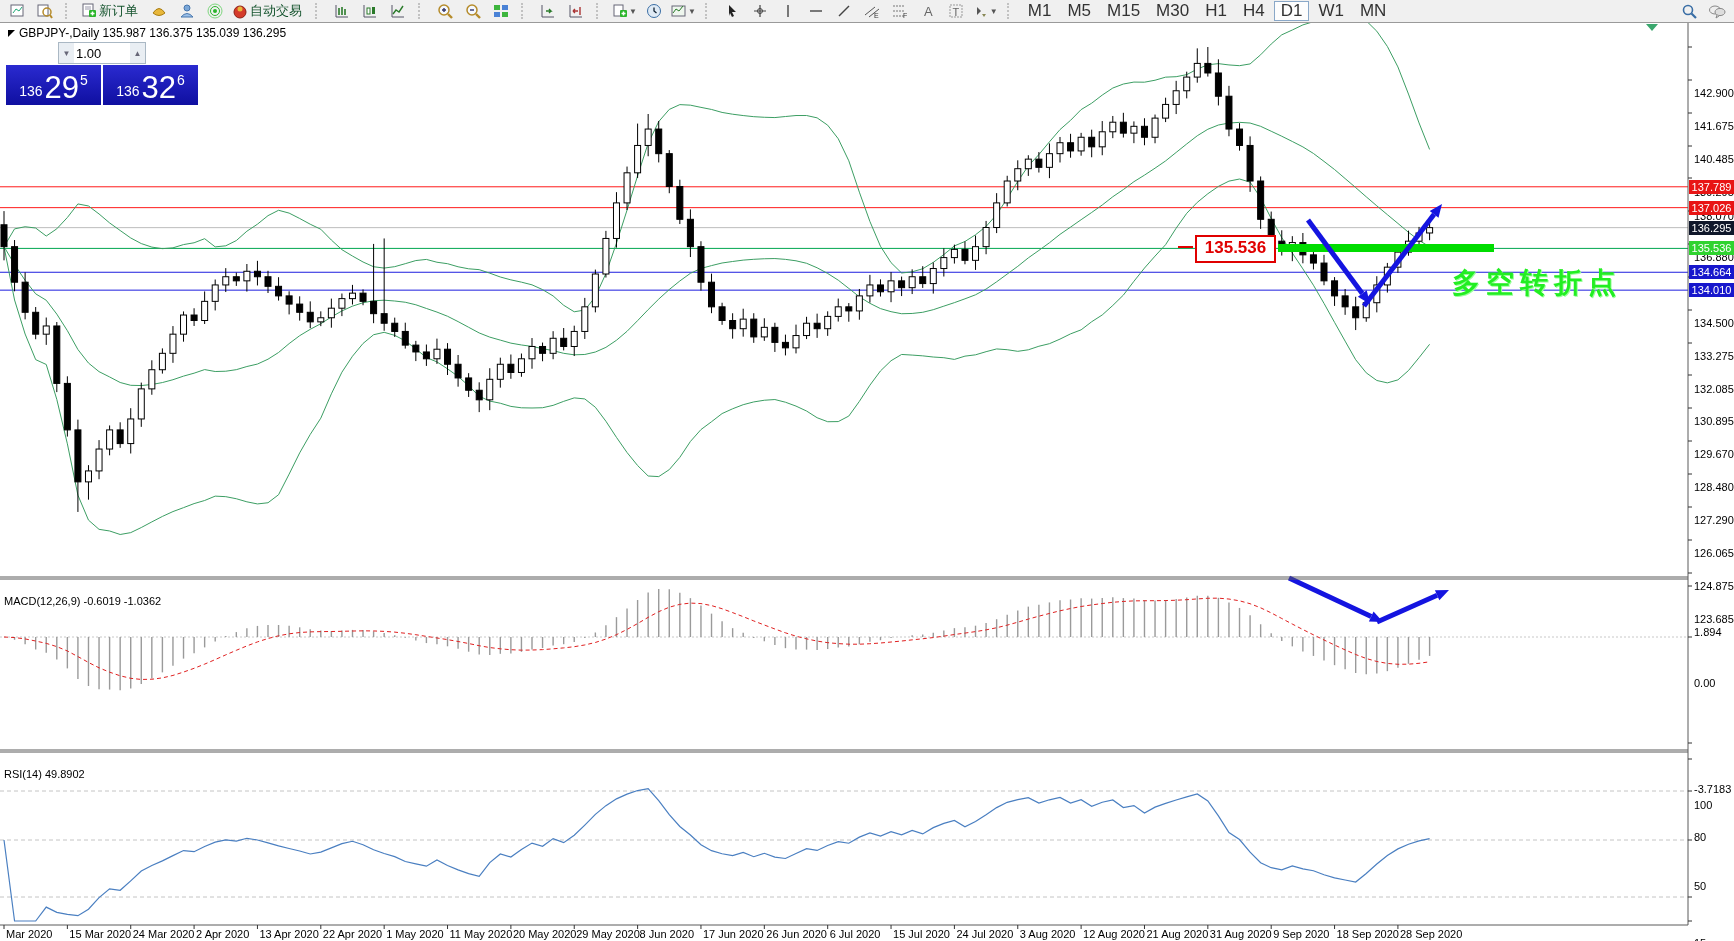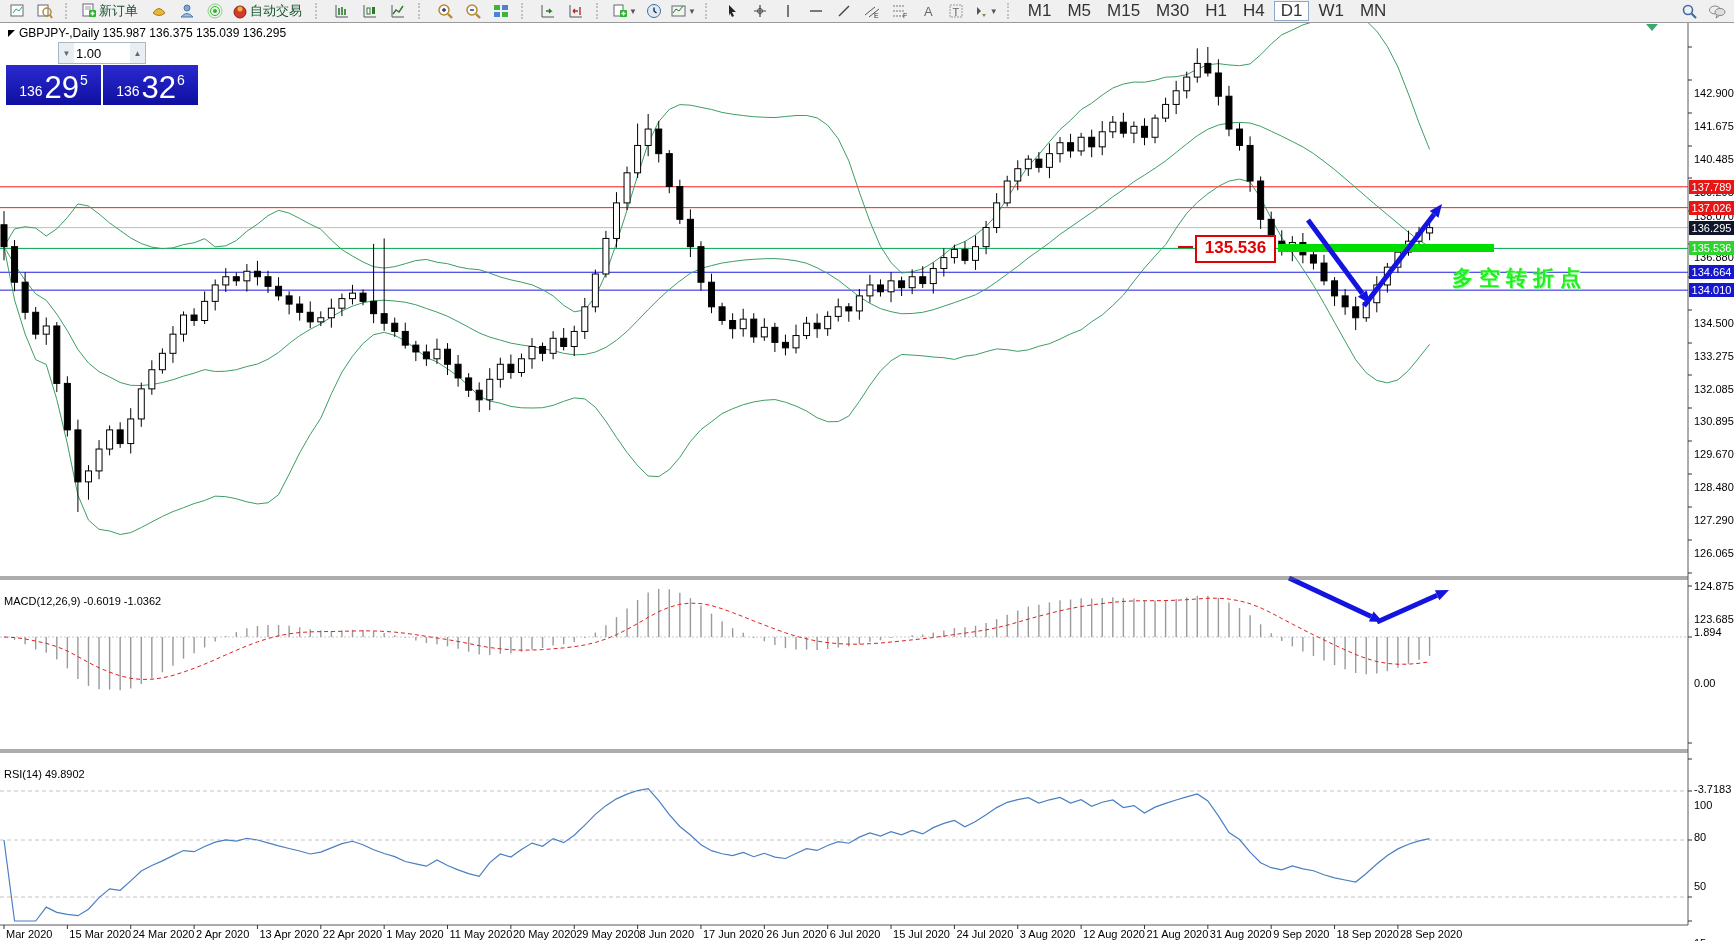--- a/index.html
+++ b/index.html
@@ -40,21 +40,21 @@
   .qp-big{font-size:31px;line-height:28px;}
   .qp-sup{font-size:14px;margin:0 0 14px 1px;}
   
   .ptick{position:absolute;left:1694px;font-size:11px;color:#000;transform:translateY(-6px);z-index:5;margin-top:46px;}
   .badge{position:absolute;left:1689px;width:45px;height:14px;font-size:11px;color:#fff;
          text-align:center;line-height:14px;transform:translateY(-7px);z-index:6;}
   .dlabel{position:absolute;top:928px;font-size:11px;color:#000;z-index:5;white-space:nowrap;}
   
   #price-callout{position:absolute;border:2px solid #e00000;background:#fff;color:#e00000;
       font-size:17px;font-weight:bold;text-align:center;z-index:15;line-height:22px;}
-  #cn-label{position:absolute;color:#22ee22;font-size:21px;font-weight:bold;z-index:15;
+  #cn-label{position:absolute;color:#22ee22;font-size:28px;font-weight:bold;z-index:15;
       letter-spacing:6px;text-shadow:1px 1px 0 #9f9;}
   svg#chart-svg{position:absolute;left:0;top:0;z-index:1;}
 </style>
 </head>
 <body>
 
 <div id="app">
 
   <div id="toolbar">
     <div class="tgroup">

